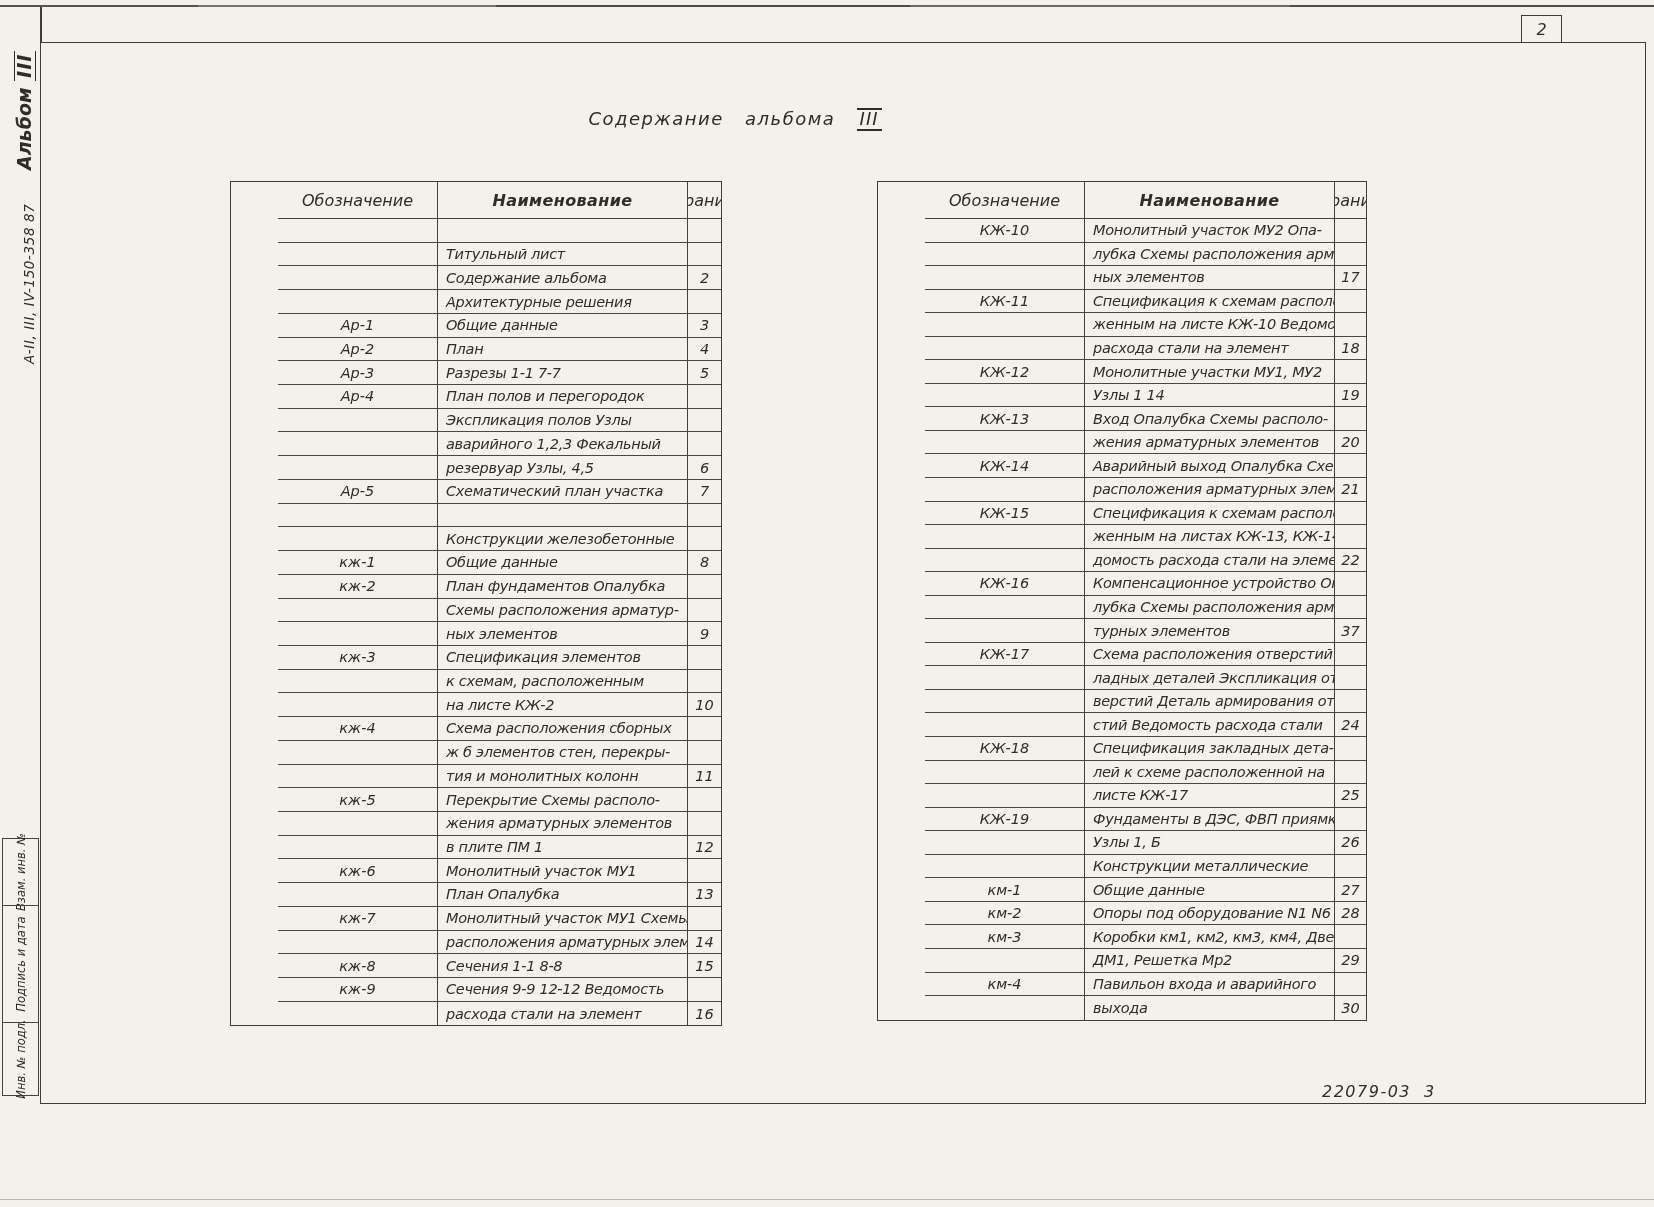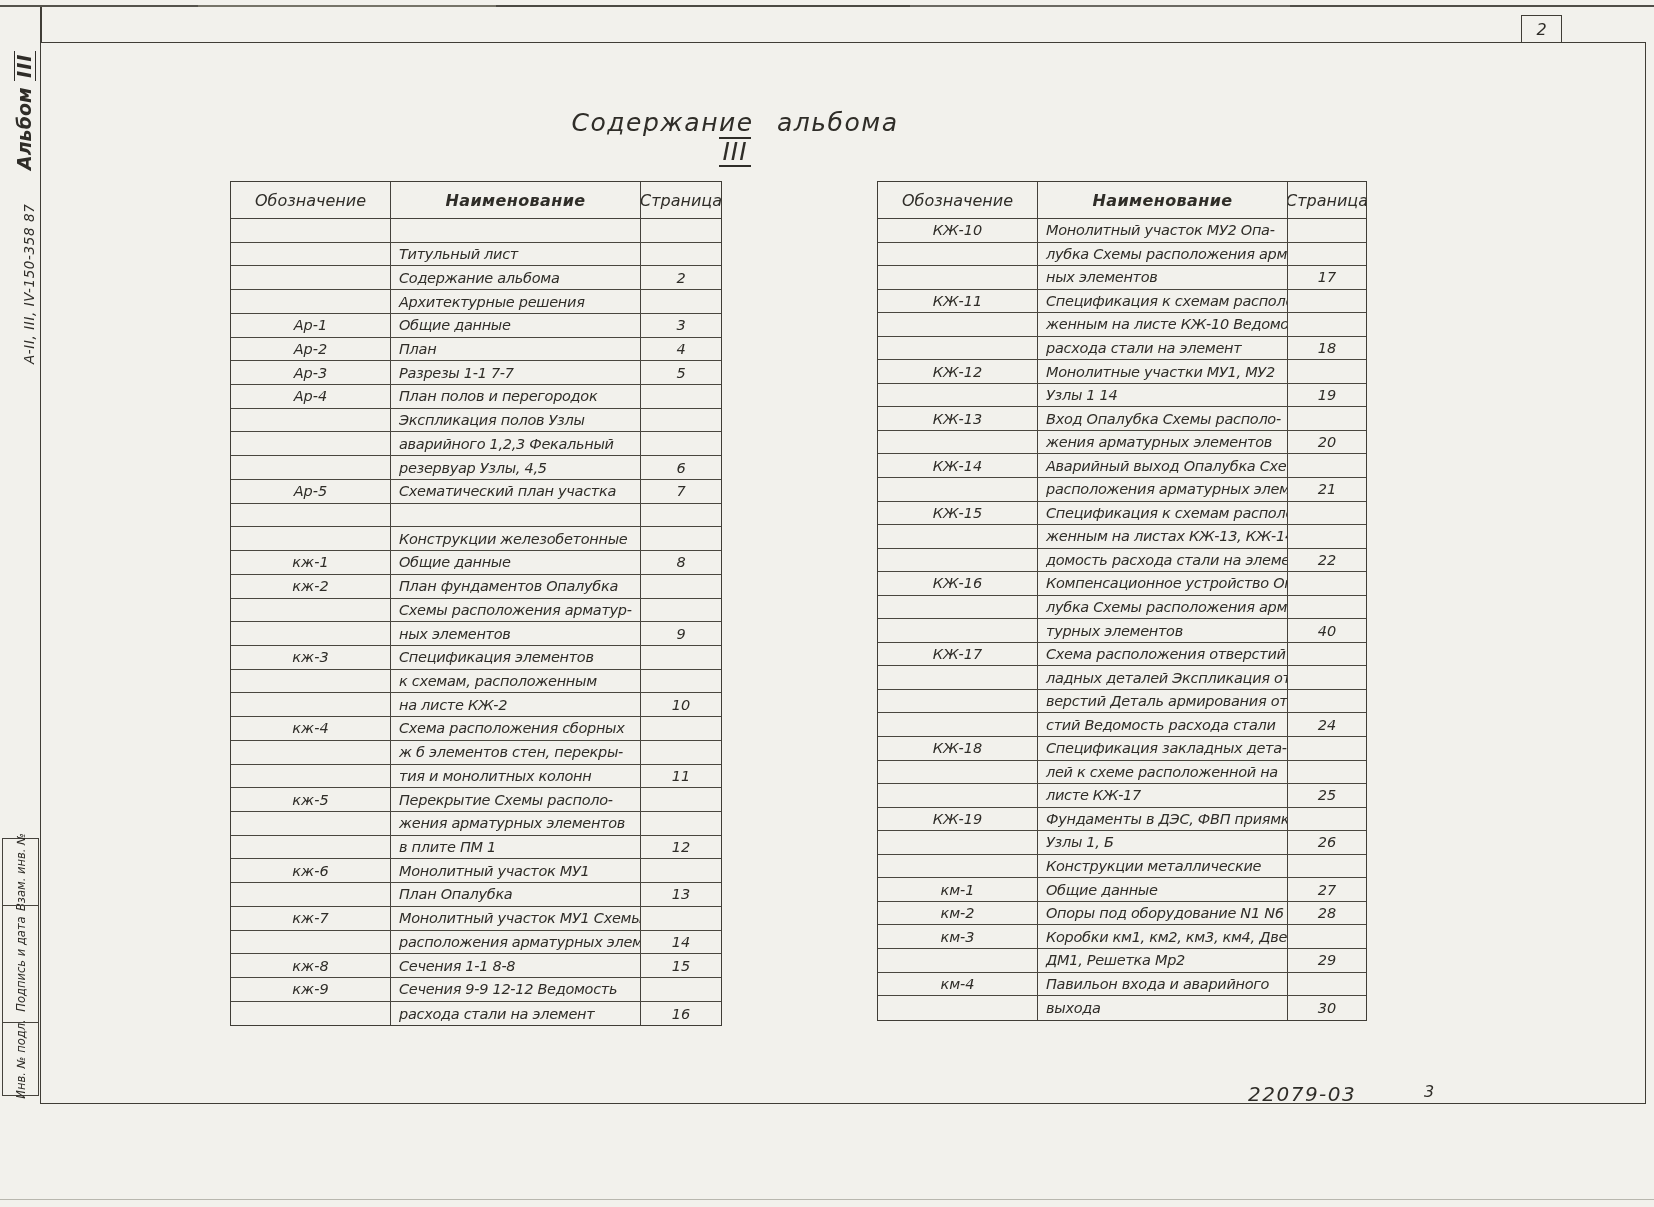--- a/index.html
+++ b/index.html
@@ -24,21 +24,21 @@
     border: 1.6px solid #403d36;
   }
   .left-edge-ext { position: absolute; left: 40px; top: 7px; width: 1.6px; height: 36px; background: #403d36; }
   .corner-box {
     position: absolute; left: 1521px; top: 15px; width: 41px; height: 28px;
     border: 1.6px solid #403d36; display: flex; align-items: center; justify-content: center;
     font-size: 16px;
   }
   .title {
     position: absolute; left: 545px; top: 108px; width: 380px;
-    text-align: center; font-size: 25px; letter-spacing: 1.5px; word-spacing: 14px;
+    text-align: center; font-size: 18px; letter-spacing: 1.5px; word-spacing: 14px;
   }
   .roman {
     display: inline-block; line-height: 1.05; padding: 0 3px;
     border-top: 2px solid #2f2d28; border-bottom: 2px solid #2f2d28;
     word-spacing: normal; letter-spacing: 1px;
   }
   .roman-sm { border-top-width: 1.5px; border-bottom-width: 1.5px; font-size: inherit; }
   .album-label {
     position: absolute; left: 13px; top: 170px;
     transform: rotate(-90deg); transform-origin: left top;
@@ -52,36 +52,36 @@
   .stamp { position: absolute; left: 2px; width: 37px; border: 1.3px solid #45423c; background: transparent; }
   .stamp span {
     position: absolute; left: 50%; top: 50%;
     transform: translate(-50%,-50%) rotate(-90deg);
     white-space: nowrap; font-size: 11.5px;
   }
   .stamp-1 { top: 838px; height: 68px; }
   .stamp-2 { top: 905px; height: 118px; }
   .stamp-3 { top: 1022px; height: 74px; }
 
-  .toc-table { position: absolute; border: 1.7px solid #403d36; background: transparent; }
+  .toc-table { position: absolute; border: 1.7px solid #403d36; background: transparent; padding-left: 47px; }
   .toc-left  { left: 230px; top: 181px; width: 492px; }
   .toc-right { left: 877px; top: 181px; width: 490px; }
   .t-head { display: flex; height: 37px; border-bottom: 1.4px solid #45423c; font-size: 16px; }
   .t-row  { display: flex; border-bottom: 1px solid #4a473f; font-size: 14.5px; }
   .toc-left  .t-row { height: 23.72px; }
   .toc-right .t-row { height: 23.55px; }
   .t-body .t-row:last-child { border-bottom: none; }
   .cell { overflow: hidden; white-space: nowrap; }
   .c-des  { width: 160px; border-right: 1.4px solid #45423c; display: flex; align-items: center; justify-content: center; }
   .c-name { width: 250px; border-right: 1.4px solid #45423c; display: flex; align-items: center; padding: 0 8px; letter-spacing: -0.3px; }
   .c-page { flex: 1; display: flex; align-items: center; justify-content: center; }
   .t-head .c-name { justify-content: center; letter-spacing: .4px; font-weight: bold; }
   .underl { text-underline-offset: 3px; }
 
-  .footer-code { position: absolute; left: 1248px; top: 1082px; font-size: 20px; letter-spacing: 1.5px; }
+  .footer-code { position: absolute; left: 1322px; top: 1082px; font-size: 16px; letter-spacing: 1.5px; }
   .footer-page { position: absolute; left: 1424px; top: 1082px; font-size: 16px; }
 </style>
 </head>
 <body>
 
 <div class="paper"></div>
 <div class="torn-edge"></div>
 <div class="bottom-scan-line"></div>
 <div class="frame"></div>
 <div class="left-edge-ext"></div>
@@ -691,21 +691,21 @@
         </div>
       </div>
       <div class="t-row">
         <div class="cell c-des">
           <span></span>
         </div>
         <div class="cell c-name">
           <span>турных элементов</span>
         </div>
         <div class="cell c-page">
-          <span>40</span>
+          <span>37</span>
         </div>
       </div>
       <div class="t-row">
         <div class="cell c-des">
           <span>КЖ-17</span>
         </div>
         <div class="cell c-name">
           <span>Схема расположения отверстий и зак-</span>
         </div>
         <div class="cell c-page">

